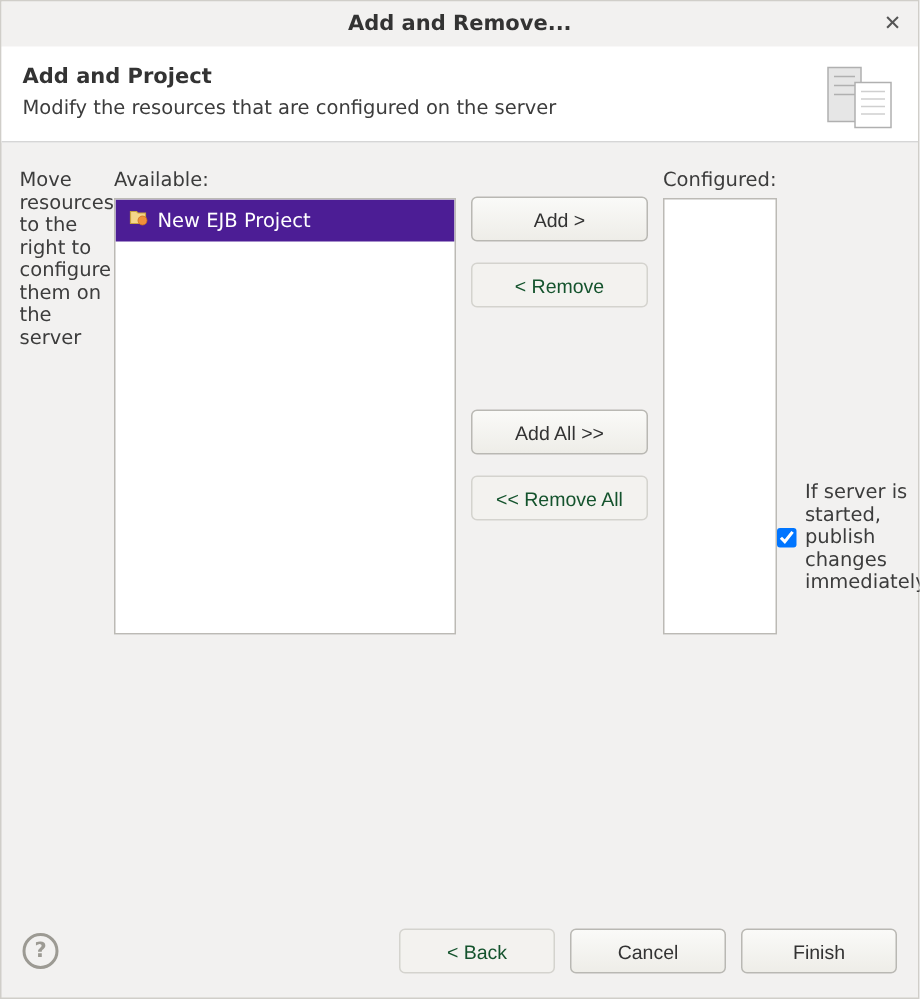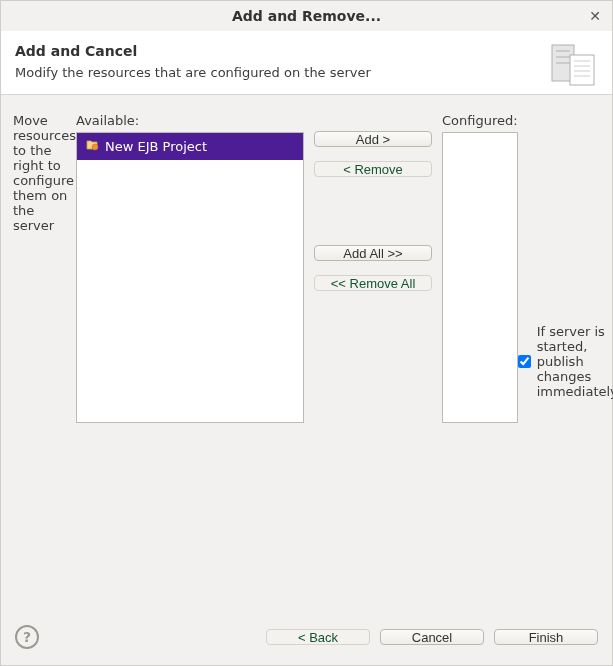--- a/index.html
+++ b/index.html
@@ -114,21 +114,21 @@
 .mid {
   width: 118px;
   display: flex;
   flex-direction: column;
   justify-content: flex-start;
   padding-top: 18px;
   gap: 14px;
 }
 .mid .spacer { height: 40px; }
 .btn {
-  height: 16px;
+  height: 30px;
   border: 1px solid #b9b8b3;
   background: linear-gradient(#fafaf8, #eeede8);
   border-radius: 4px;
   font-size: 13px;
   color: #333;
   cursor: pointer;
   display: flex;
   align-items: center;
   justify-content: center;
 }
@@ -176,21 +176,21 @@
 <body>
 
 <div class="dialog">
 
   <div class="titlebar">
     <span class="title">Add and Remove...</span>
     <span class="close-btn">✕</span>
   </div>
 
   <div class="banner">
-    <h1>Add and Cancel</h1>
+    <h1>Add and Project</h1>
     <p class="subtitle">Modify the resources that are configured on the server</p>
     <span class="banner-icon">
       <svg viewBox="0 0 52 52" width="52" height="52">
         <rect x="4" y="4" width="22" height="36" fill="#e6e6e6" stroke="#b0b0b0"></rect>
         <line x1="8" y1="10" x2="22" y2="10" stroke="#b0b0b0"></line>
         <line x1="8" y1="16" x2="22" y2="16" stroke="#b0b0b0"></line>
         <line x1="8" y1="22" x2="22" y2="22" stroke="#b0b0b0"></line>
         <rect x="22" y="14" width="24" height="30" fill="#fff" stroke="#b0b0b0"></rect>
         <line x1="26" y1="20" x2="42" y2="20" stroke="#cfcfcf"></line>
         <line x1="26" y1="25" x2="42" y2="25" stroke="#cfcfcf"></line>

